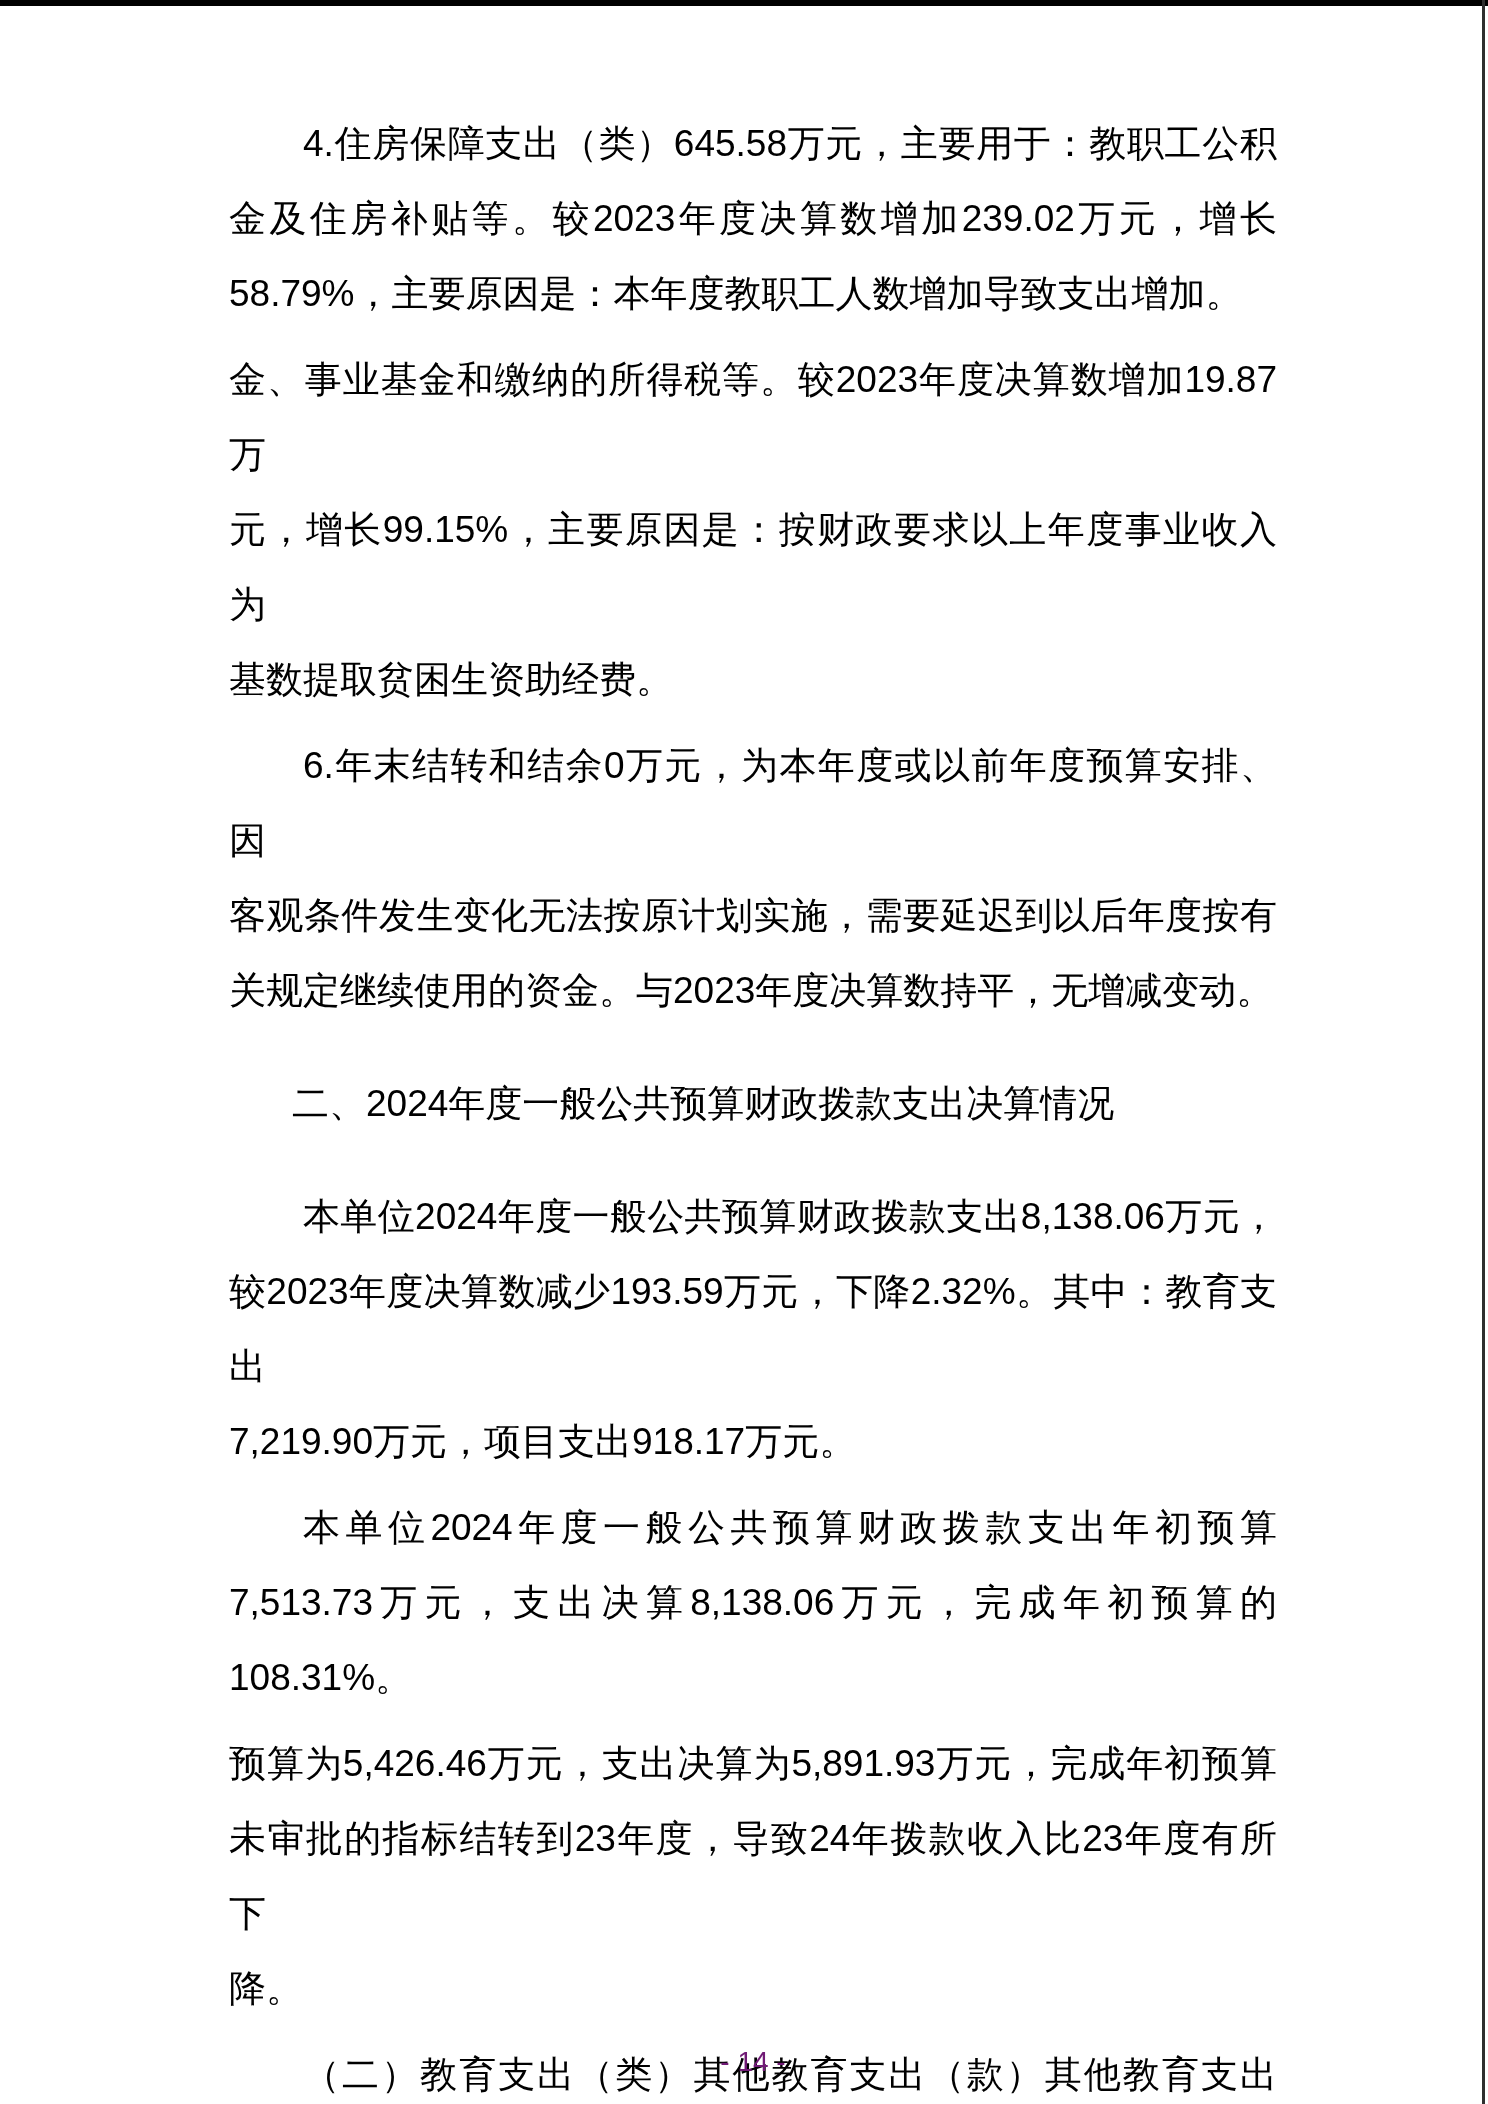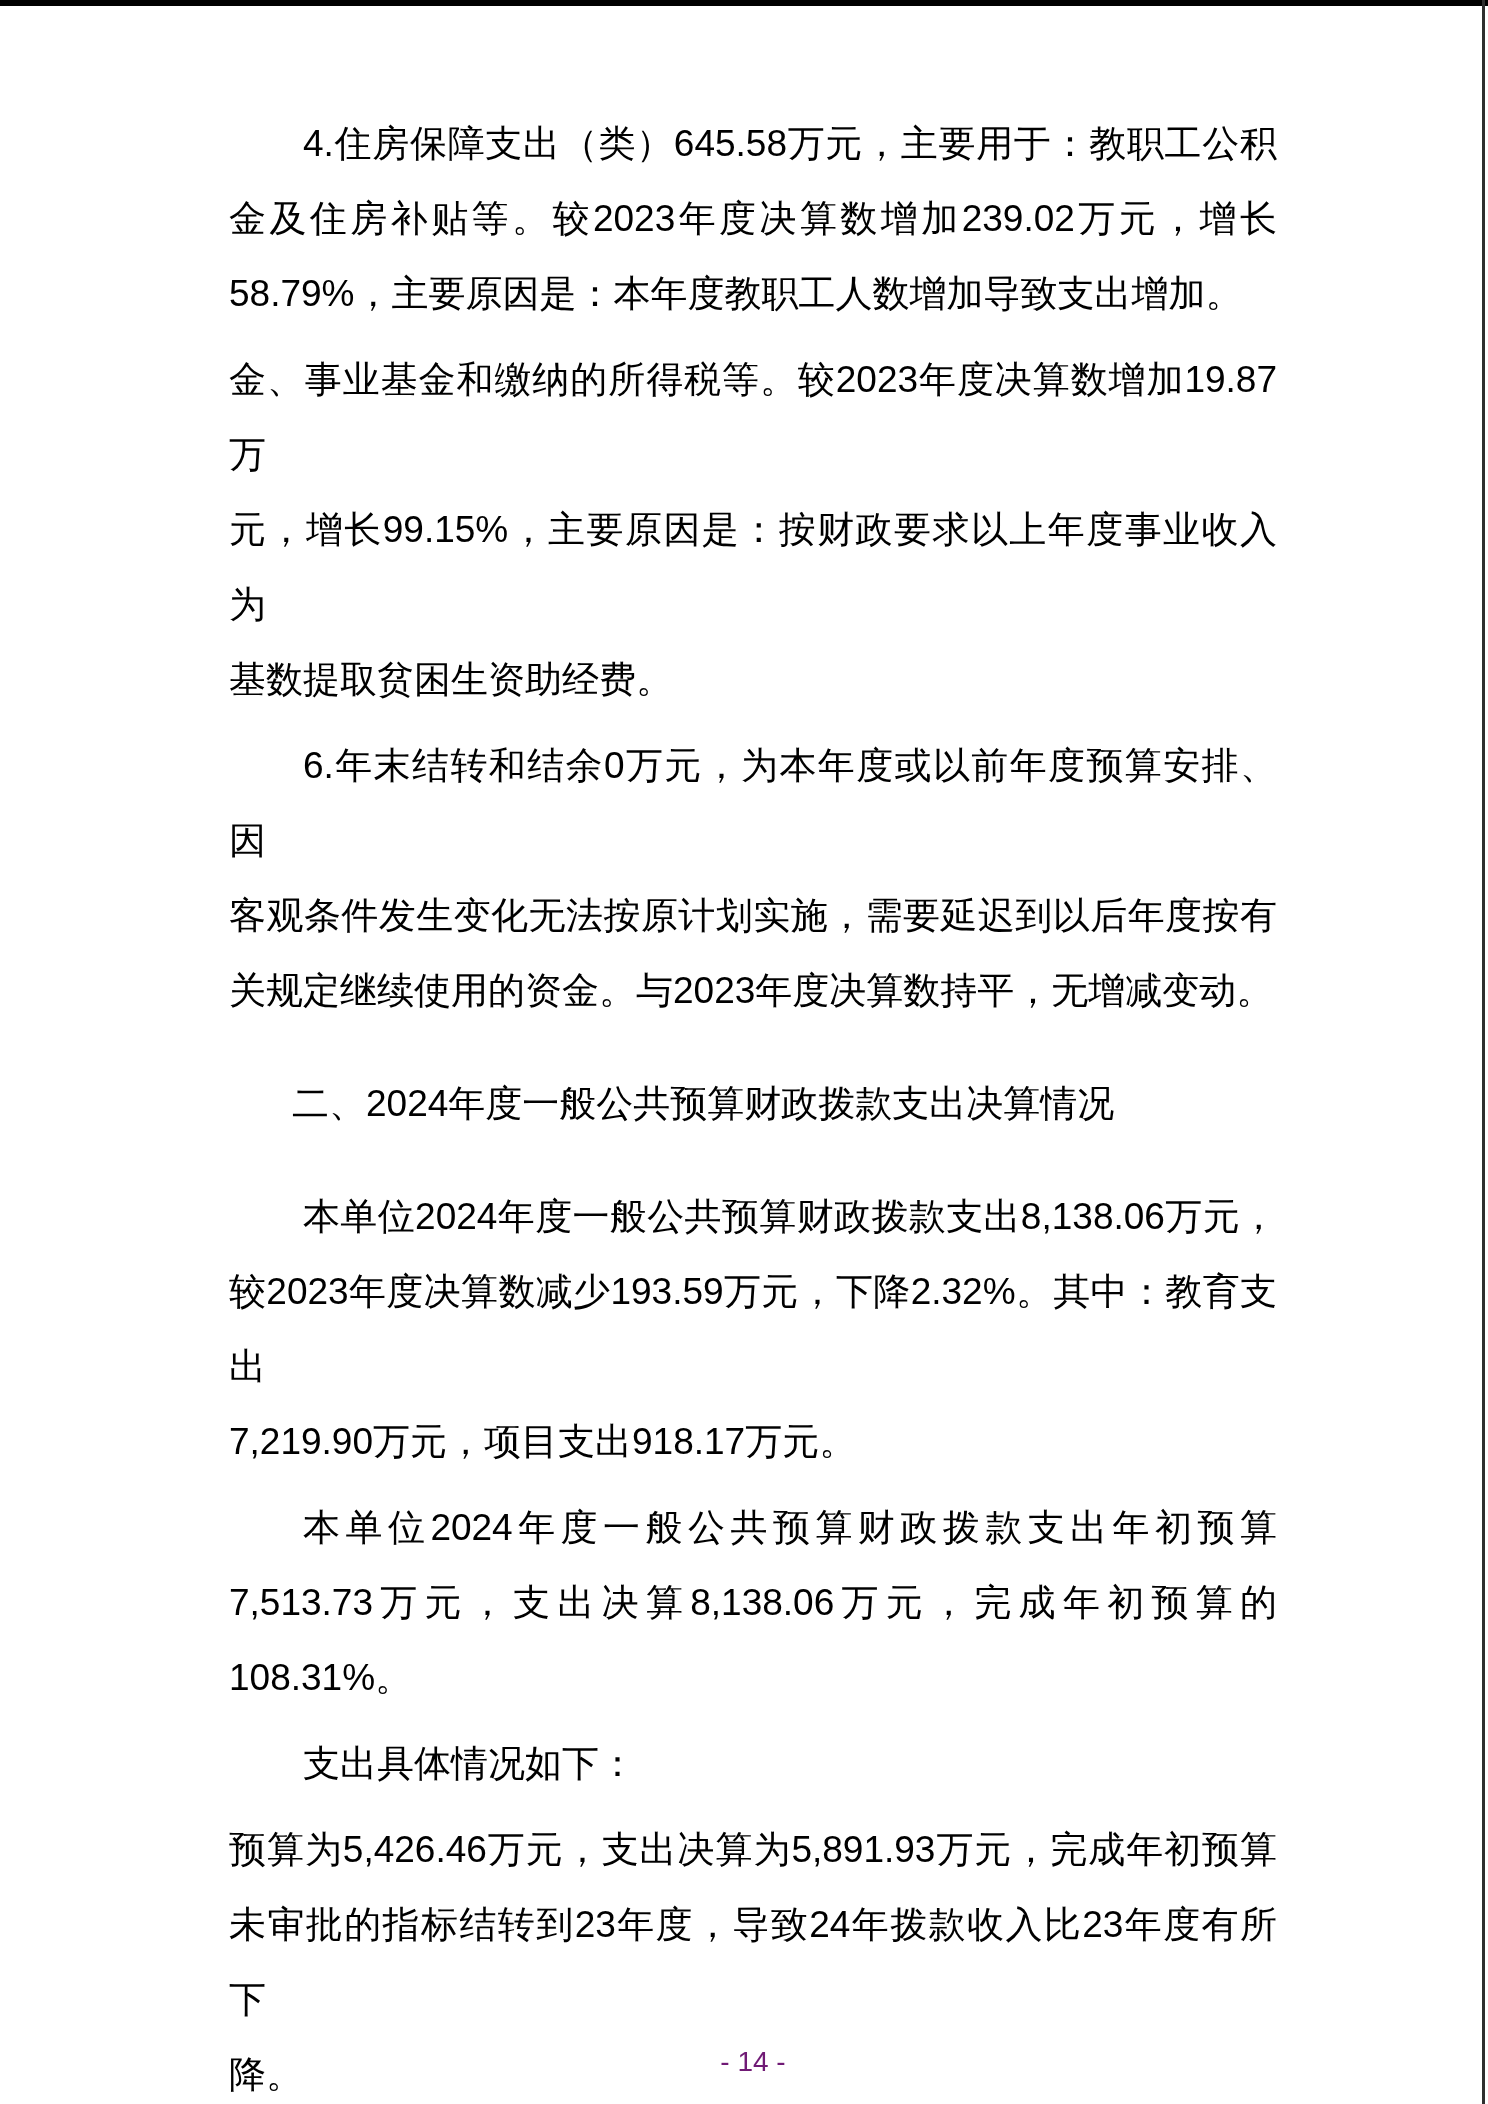--- a/index.html
+++ b/index.html
@@ -90,23 +90,20 @@
         <div class="line indent fill">本单位2024年度一般公共预算财政拨款支出8,138.06万元，</div>
         <div class="line fill">较2023年度决算数减少193.59万元，下降2.32%。其中：教育支出</div>
         <div class="line">7,219.90万元，项目支出918.17万元。</div>
       </div>
       <div class="block paragraph">
         <div class="line indent fill">本单位2024年度一般公共预算财政拨款支出年初预算</div>
         <div class="line fill">7,513.73万元，支出决算8,138.06万元，完成年初预算的</div>
         <div class="line">108.31%。</div>
       </div>
       <div class="block paragraph">
-        <div class="line indent">支出具体情况如下：</div>
-      </div>
-      <div class="block paragraph">
         <div class="line fill">预算为5,426.46万元，支出决算为5,891.93万元，完成年初预算</div>
         <div class="line fill">未审批的指标结转到23年度，导致24年拨款收入比23年度有所下</div>
         <div class="line">降。</div>
       </div>
       <div class="block paragraph">
         <div class="line indent fill">（二）教育支出（类）其他教育支出（款）其他教育支出</div>
       </div>
     </div>
   <div class="footer">- 14 -</div>
   <div class="scan-edge-right"></div>

